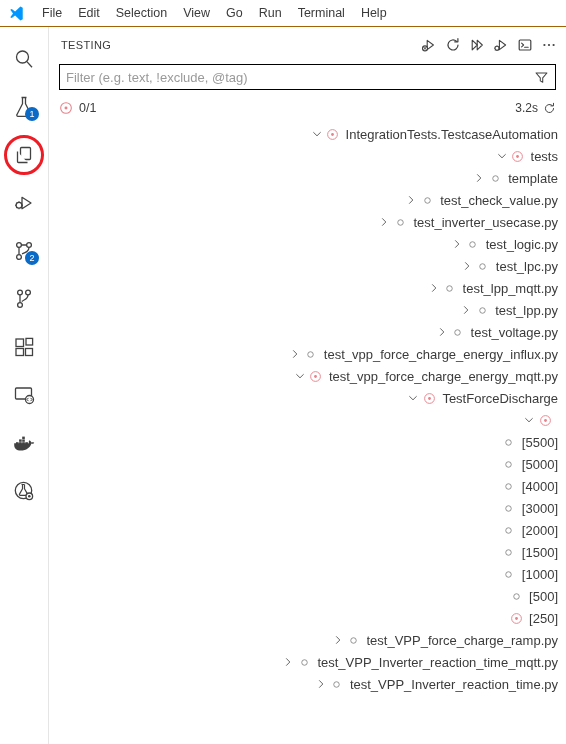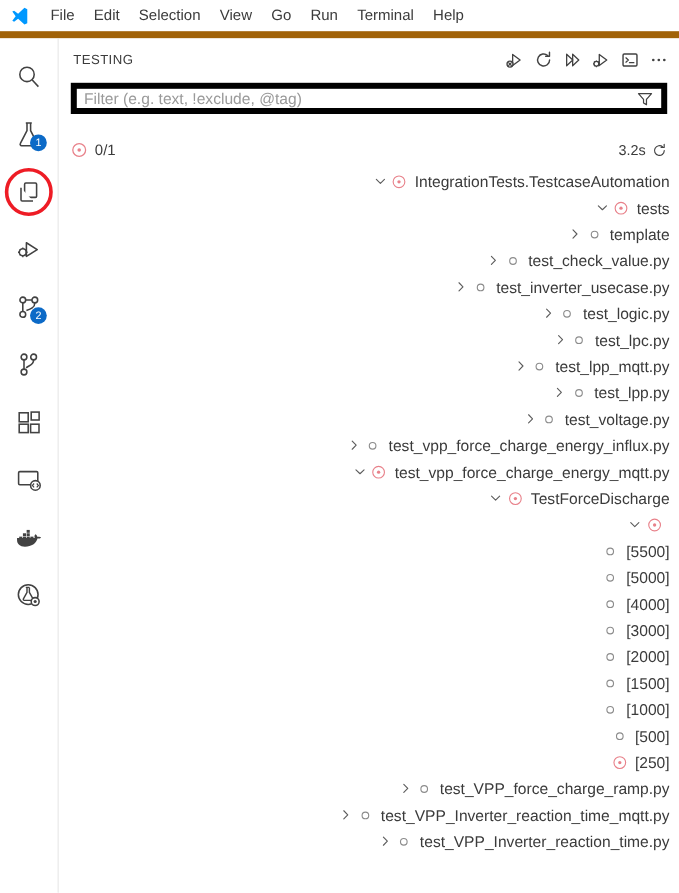--- a/index.html
+++ b/index.html
@@ -25,21 +25,21 @@
   }
 
   
   .menubar {
     height: 26px;
     min-height: 26px;
     display: flex;
     align-items: center;
     background: #ffffff;
     padding-left: 6px;
-    border-bottom: 6px solid #a16207;
+    border-bottom: 1px solid #a16207;
   }
   .vscode-logo {
     width: 20px;
     height: 20px;
     margin-right: 8px;
     display: flex;
     align-items: center;
     justify-content: center;
   }
   .menu-item {
@@ -142,21 +142,21 @@
     border-radius: 4px;
     cursor: pointer;
   }
 
   
   .filter-wrap {
     padding: 2px 10px 0 10px;
   }
   .filter-box {
     height: 26px;
-    border: 5px solid #000000;
+    border: 1px solid #000000;
     background: #ffffff;
     display: flex;
     align-items: center;
     padding: 0 4px 0 6px;
     box-sizing: border-box;
   }
   .filter-input {
     flex: 1;
     border: none;
     outline: none;
@@ -178,21 +178,21 @@
     border-radius: 3px;
     flex-shrink: 0;
   }
 
   
   .status-row {
     height: 22px;
     display: flex;
     align-items: center;
     padding: 0 10px 0 10px;
-    margin-top: 19px;
+    margin-top: 7px;
     gap: 18px;
   }
   .status-left {
     display: flex;
     align-items: center;
     gap: 6px;
     flex: 1;
   }
   .status-count {
     font-size: 12.5px;

